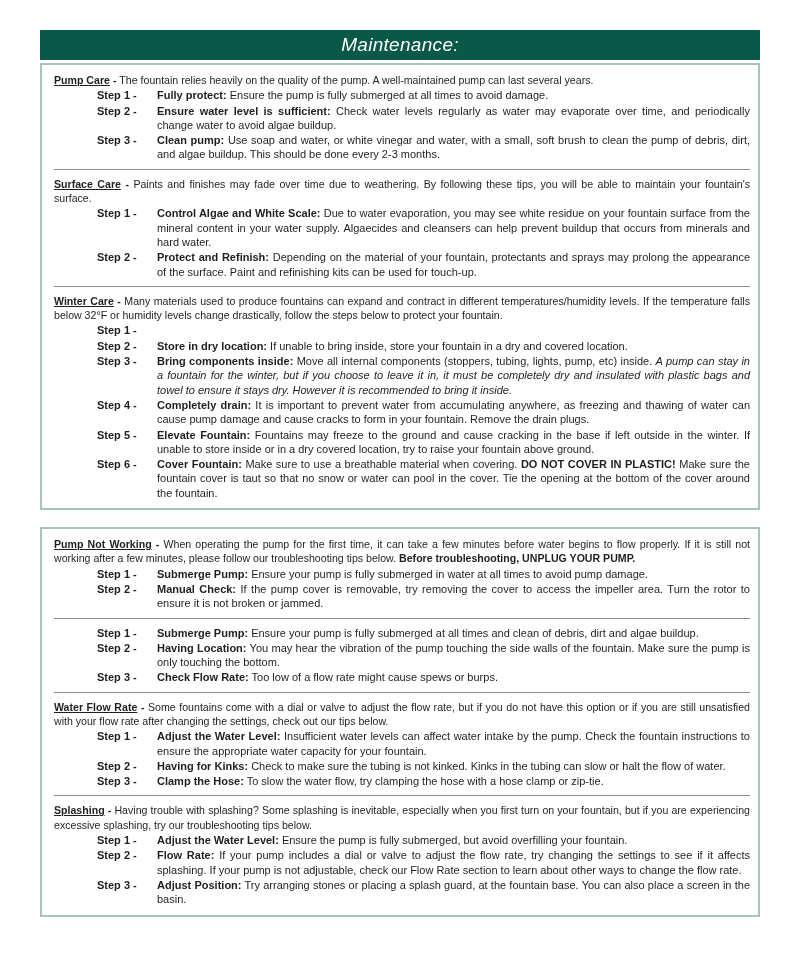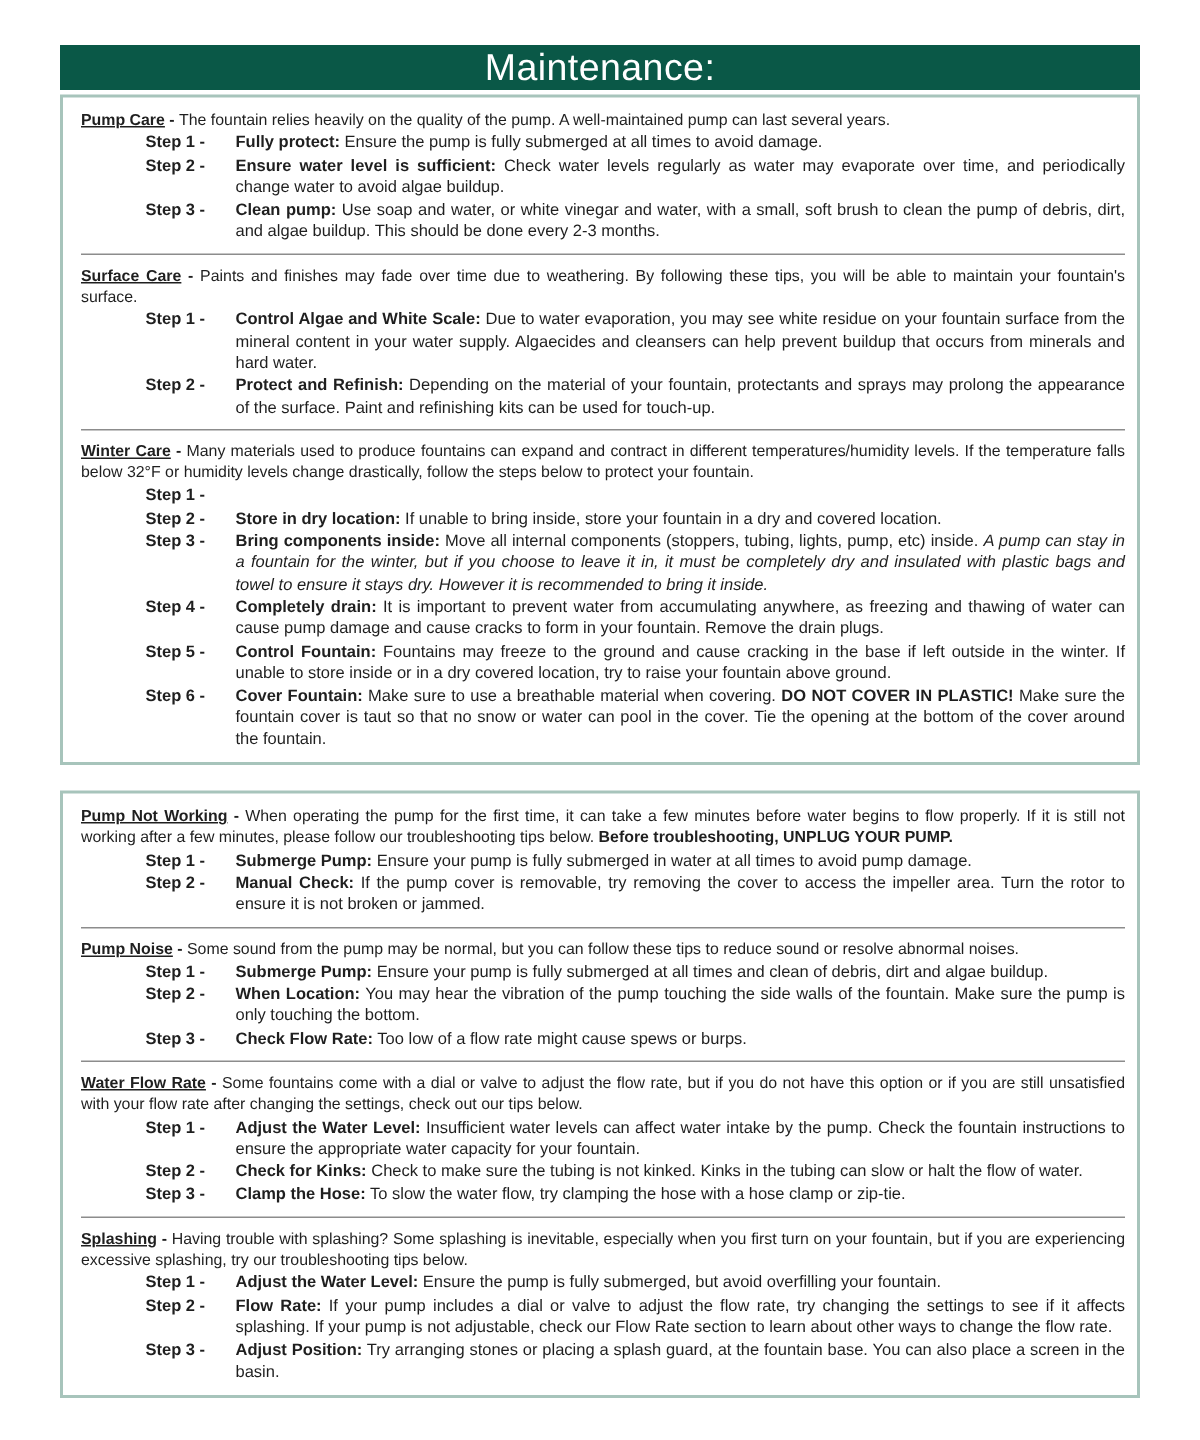--- a/index.html
+++ b/index.html
@@ -15,22 +15,23 @@
 
   .panel + .panel { margin-top: 17px; }
 
   .panel-header {
     height: 30px;
     background: var(--header-bg, #0a5847);
     display: flex; align-items: center; justify-content: center;
   }
   .panel-title {
     color: var(--header-fg, #ffffff);
-    font-size: 25px;
+    font-size: 19px;
     letter-spacing: 0.3px;
+    font-style: italic;
   }
 
   .panel-body {
     margin-top: 3px;
     border: 2px solid var(--box-border, #a7c4bb);
     background: #ffffff;
     padding: 8px 8px 8px 12px;
   }
 
   .section { }
@@ -134,21 +135,21 @@
     <span class="step-body"><span class="step-title">Bring components inside:</span><span class="step-runs"><span> Move all internal components (stoppers, tubing, lights, pump, etc) inside. </span><span class="i">A pump can stay in a fountain for the winter, but if you choose to leave it in, it must be completely dry and insulated with plastic bags and towel to ensure it stays dry. However it is recommended to bring it inside.</span></span></span>
   </div>
 
   <div class="step">
     <span class="step-label">Step 4 -</span>
     <span class="step-body"><span class="step-title">Completely drain:</span><span class="step-runs"><span> It is important to prevent water from accumulating anywhere, as freezing and thawing of water can cause pump damage and cause cracks to form in your fountain. Remove the drain plugs.</span></span></span>
   </div>
 
   <div class="step">
     <span class="step-label">Step 5 -</span>
-    <span class="step-body"><span class="step-title">Control Fountain:</span><span class="step-runs"><span> Fountains may freeze to the ground and cause cracking in the base if left outside in the winter. If unable to store inside or in a dry covered location, try to raise your fountain above ground.</span></span></span>
+    <span class="step-body"><span class="step-title">Elevate Fountain:</span><span class="step-runs"><span> Fountains may freeze to the ground and cause cracking in the base if left outside in the winter. If unable to store inside or in a dry covered location, try to raise your fountain above ground.</span></span></span>
   </div>
 
   <div class="step">
     <span class="step-label">Step 6 -</span>
     <span class="step-body"><span class="step-title">Cover Fountain:</span><span class="step-runs"><span> Make sure to use a breathable material when covering. </span><span class="b">DO NOT COVER IN PLASTIC!</span><span> Make sure the fountain cover is taut so that no snow or water can pool in the cover. Tie the opening at the bottom of the cover around the fountain.</span></span></span>
   </div>
 </div>
   </div>
 </div>
   </section>
@@ -164,50 +165,49 @@
   </div>
 
   <div class="step">
     <span class="step-label">Step 2 -</span>
     <span class="step-body"><span class="step-title">Manual Check:</span><span class="step-runs"><span> If the pump cover is removable, try removing the cover to access the impeller area. Turn the rotor to ensure it is not broken or jammed.</span></span></span>
   </div>
 </div>
   </div>
 <div class="divider"></div>
   <div class="section">
-    <p class="intro"><span class="topic-name">Pump Noise</span><span class="intro-runs"><span class="b"> - </span><span>Some sound from the pump may be normal, but you can follow these tips to reduce sound or resolve abnormal noises.</span></span></p>
     <div class="steps">
   <div class="step">
     <span class="step-label">Step 1 -</span>
     <span class="step-body"><span class="step-title">Submerge Pump:</span><span class="step-runs"><span> Ensure your pump is fully submerged at all times and clean of debris, dirt and algae buildup.</span></span></span>
   </div>
 
   <div class="step">
     <span class="step-label">Step 2 -</span>
-    <span class="step-body"><span class="step-title">When Location:</span><span class="step-runs"><span> You may hear the vibration of the pump touching the side walls of the fountain. Make sure the pump is only touching the bottom.</span></span></span>
+    <span class="step-body"><span class="step-title">Having Location:</span><span class="step-runs"><span> You may hear the vibration of the pump touching the side walls of the fountain. Make sure the pump is only touching the bottom.</span></span></span>
   </div>
 
   <div class="step">
     <span class="step-label">Step 3 -</span>
     <span class="step-body"><span class="step-title">Check Flow Rate:</span><span class="step-runs"><span> Too low of a flow rate might cause spews or burps.</span></span></span>
   </div>
 </div>
   </div>
 <div class="divider"></div>
   <div class="section">
     <p class="intro"><span class="topic-name">Water Flow Rate</span><span class="intro-runs"><span class="b"> - </span><span>Some fountains come with a dial or valve to adjust the flow rate, but if you do not have this option or if you are still unsatisfied with your flow rate after changing the settings, check out our tips below.</span></span></p>
     <div class="steps">
   <div class="step">
     <span class="step-label">Step 1 -</span>
     <span class="step-body"><span class="step-title">Adjust the Water Level:</span><span class="step-runs"><span> Insufficient water levels can affect water intake by the pump. Check the fountain instructions to ensure the appropriate water capacity for your fountain.</span></span></span>
   </div>
 
   <div class="step">
     <span class="step-label">Step 2 -</span>
-    <span class="step-body"><span class="step-title">Check for Kinks:</span><span class="step-runs"><span> Check to make sure the tubing is not kinked. Kinks in the tubing can slow or halt the flow of water.</span></span></span>
+    <span class="step-body"><span class="step-title">Having for Kinks:</span><span class="step-runs"><span> Check to make sure the tubing is not kinked. Kinks in the tubing can slow or halt the flow of water.</span></span></span>
   </div>
 
   <div class="step">
     <span class="step-label">Step 3 -</span>
     <span class="step-body"><span class="step-title">Clamp the Hose:</span><span class="step-runs"><span> To slow the water flow, try clamping the hose with a hose clamp or zip-tie.</span></span></span>
   </div>
 </div>
   </div>
 <div class="divider"></div>
   <div class="section">

